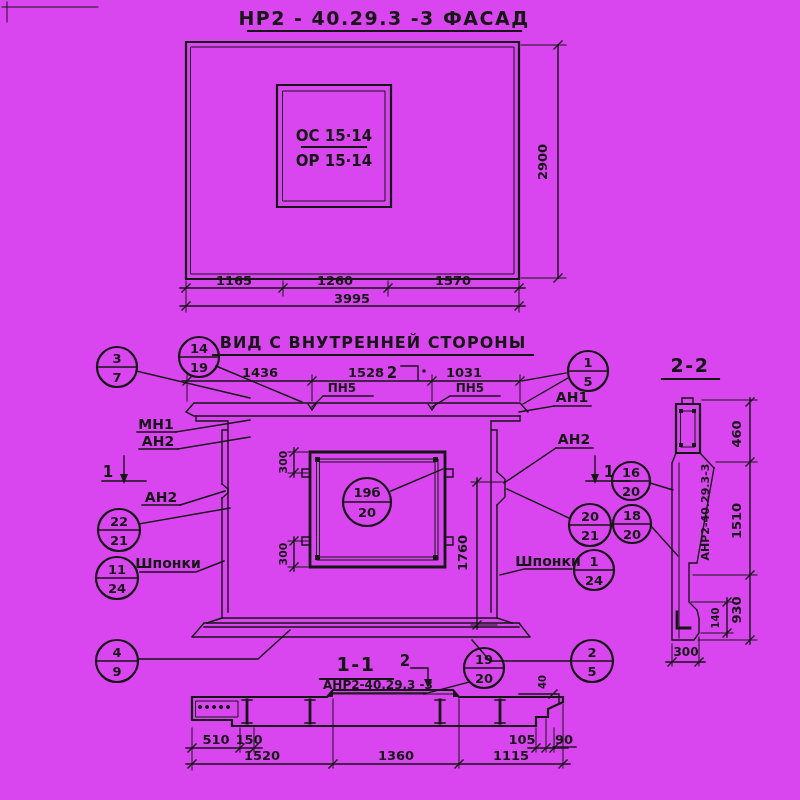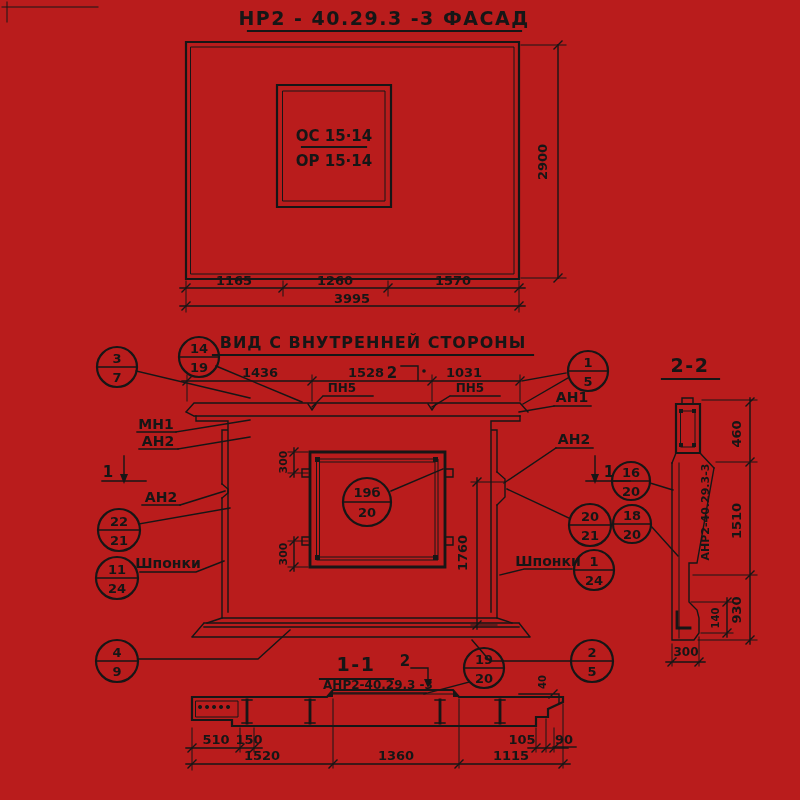--- a/index.html
+++ b/index.html
@@ -1,16 +1,16 @@
 <!DOCTYPE html>
 <html><head>
 <meta charset="utf-8">
 <style>
   html,body{margin:0;padding:0;background:#ffffff;}
-  .sheet{position:relative;width:800px;height:800px;background:#b91c1c;overflow:hidden;}
+  .sheet{position:relative;width:800px;height:800px;background:#d946ef;overflow:hidden;}
   svg{display:block;}
   .ln{stroke:#161616;fill:none;stroke-width:1.4;stroke-linecap:square;}
   .ln1{stroke:#161616;fill:none;stroke-width:1;stroke-linecap:square;}
   .ln2{stroke:#161616;fill:none;stroke-width:2.2;stroke-linecap:square;}
   .ln3{stroke:#161616;fill:none;stroke-width:2.8;stroke-linecap:square;}
   .fl{fill:#161616;stroke:none;}
   text{font-family:"DejaVu Sans",sans-serif;font-weight:bold;fill:#161616;}
   .t19{font-size:19px;letter-spacing:1.5px;}
   .t17{font-size:16px;letter-spacing:1px;}
   .t15{font-size:15px;}

